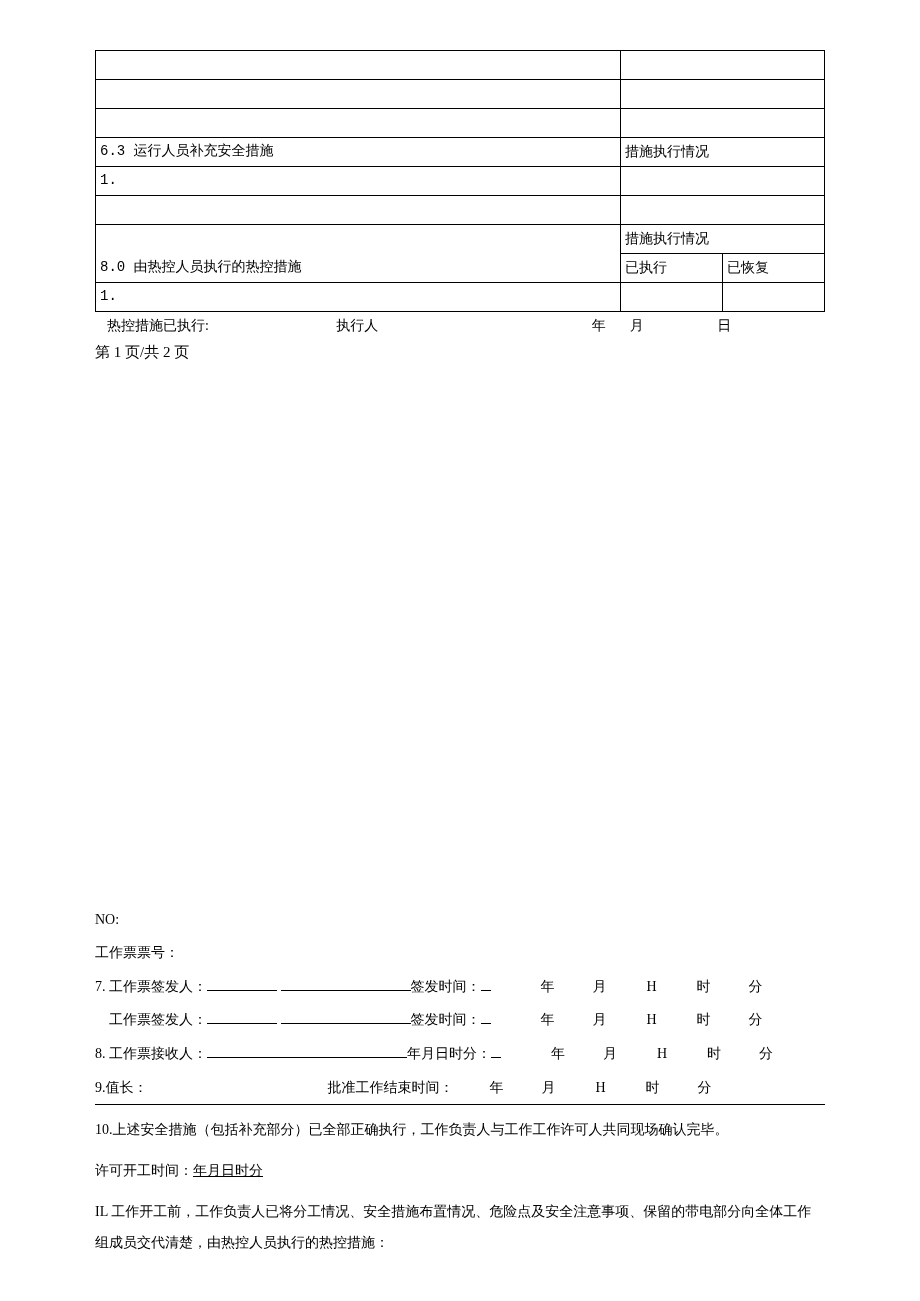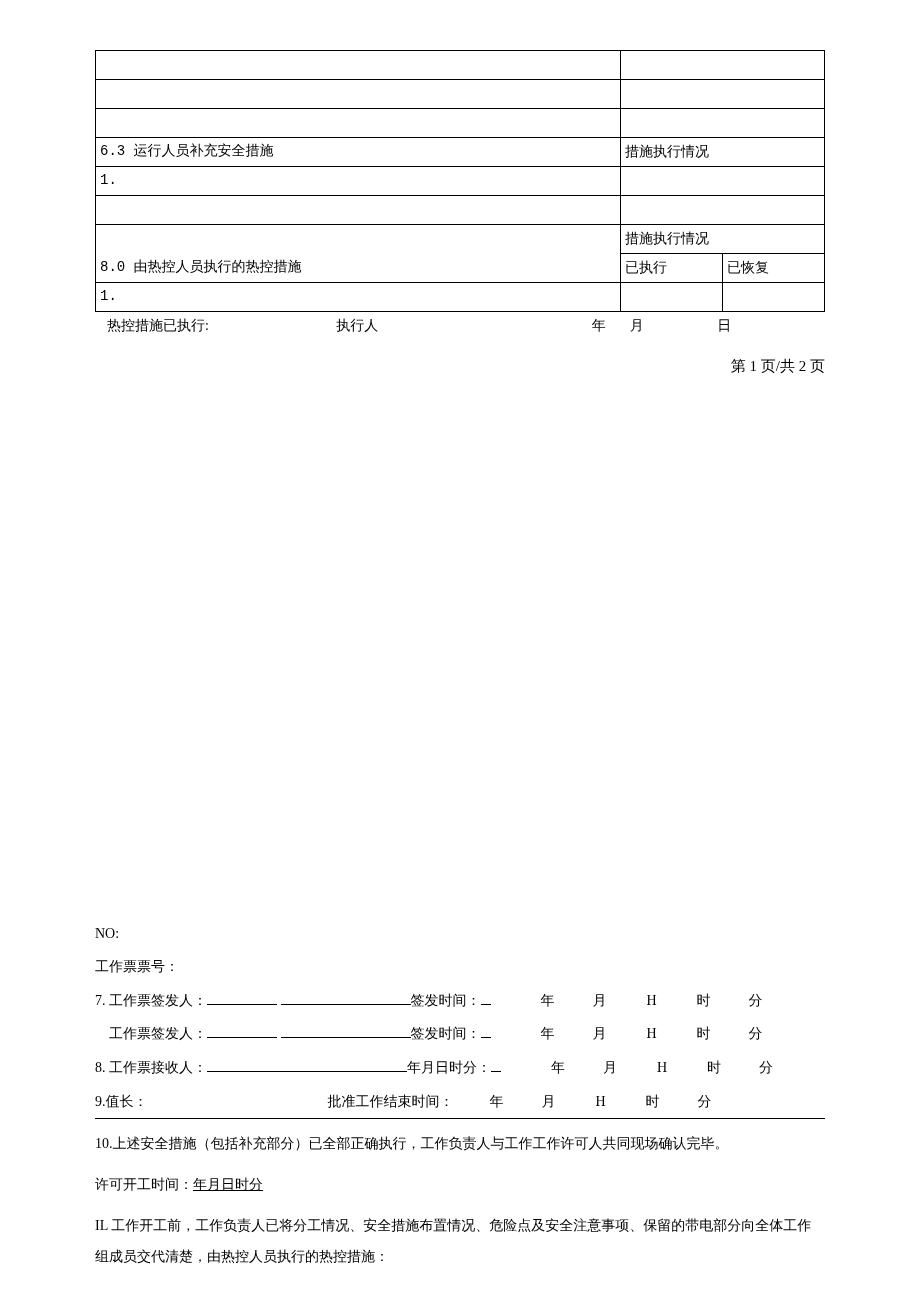--- a/index.html
+++ b/index.html
@@ -22,33 +22,33 @@
     border: 1px solid #000;
     padding: 4px 4px;
     height: 20px;
     vertical-align: middle;
   }
   table.top td.left { width: 72%; font-family: Liberation Mono, monospace; }
   table.top td.r1 { width: 14%; }
   table.top td.r2 { width: 14%; }
   .center-line {
     margin-top: 4px;
-    margin-bottom: 20px;
+    margin-bottom: 6px;
   }
   .center-line .row1 {
     display: flex;
     width: 100%;
   }
   .center-line .a { width: 34%; }
   .center-line .b { width: 22%; }
   .center-line .c { width: 18%; text-align: right; padding-right: 24px; }
   .center-line .d { width: 10%; }
   .center-line .e { width: 16%; padding-left: 20px; }
   .pageno {
-    text-align: right;
+    text-align: left;
     font-size: 15px;
     margin-bottom: 540px;
   }
   .lower { line-height: 2.4; }
   .lower .row { display: flex; align-items: baseline; }
   .lower .row.under { border-bottom: 1px solid #000; }
   .lower .row > span { white-space: nowrap; }
   .blank-u {
     display: inline-block;
     border-bottom: 1px solid #000;

